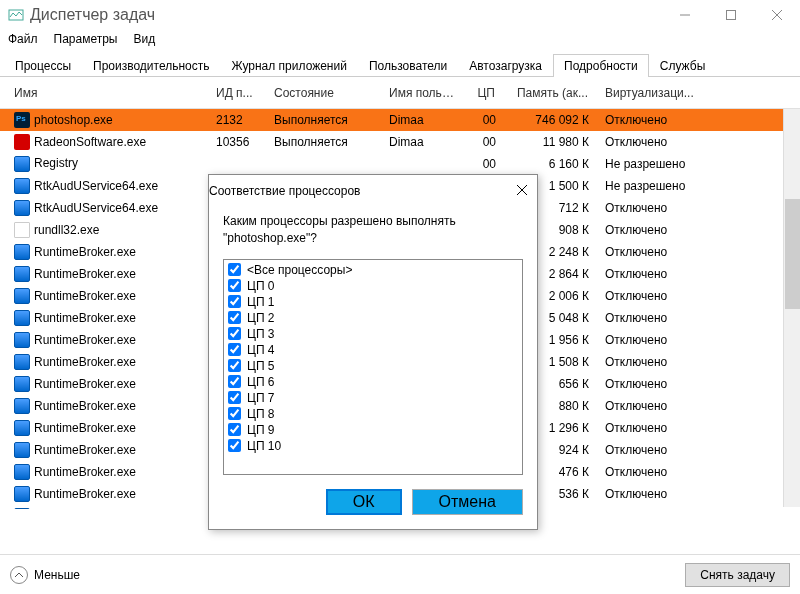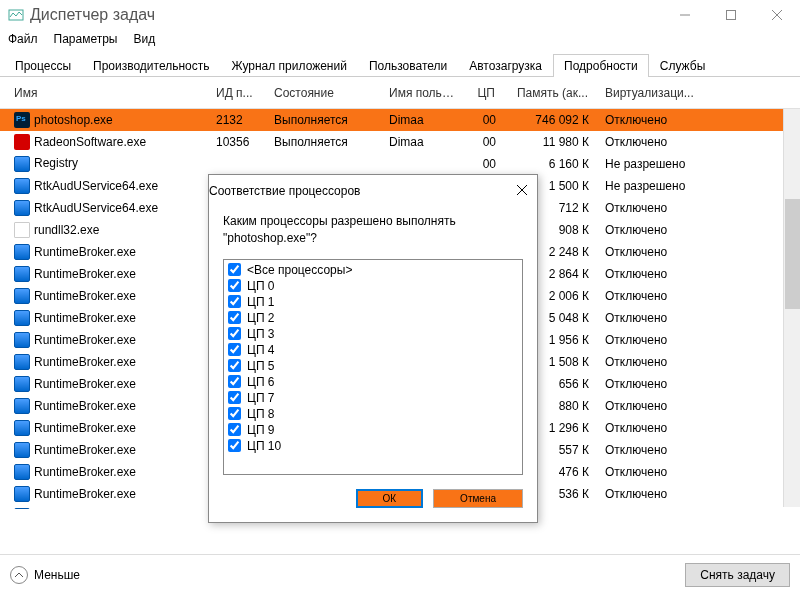--- a/index.html
+++ b/index.html
@@ -51,21 +51,21 @@
     .dialog { position: absolute; left: 208px; top: 174px; width: 330px; background: #fff; border: 1px solid #888; box-shadow: 2px 2px 8px rgba(0,0,0,0.25); }
     .dialog-titlebar { height: 32px; display: flex; align-items: center; padding: 0 0; }
     .dialog-title { flex: 1; font-size: 12px; }
     .dialog-close { width: 30px; text-align: center; cursor: default; font-size: 14px; }
     .dialog-body { padding: 6px 14px 14px 14px; }
     .dialog-question { font-size: 12px; margin-bottom: 12px; line-height: 1.4; }
     .cpu-list { border: 1px solid #888; height: 216px; overflow-y: scroll; padding: 2px; }
     .cpu-item { display: flex; align-items: center; gap: 6px; padding: 1px 2px; font-size: 12px; }
     .cpu-check { width: 13px; height: 13px; }
     .dialog-buttons { display: flex; justify-content: flex-end; gap: 10px; margin-top: 14px; }
-    .dialog-btn { padding: 3px 26px; border: 1px solid #adadad; background: #f97316; font-size: 10px; }
+    .dialog-btn { padding: 3px 26px; border: 1px solid #adadad; background: #0ea5e9; font-size: 16px; }
     .dialog-btn.primary { border: 2px solid #0078d7; padding: 2px 25px; }
   </style>
 </head>
 <body>
 
 <div class="titlebar">
   <span class="titlebar-icon">
     <svg viewBox="0 0 16 16">
         <rect x="1" y="3" width="14" height="10" fill="none" stroke="#4a9" stroke-width="1"></rect>
         <polyline points="2,10 5,6 8,9 11,5 14,8" fill="none" stroke="#4a9" stroke-width="1"></polyline>
@@ -301,21 +301,21 @@
       </div>
       <div class="row">
         <div class="td col-name" style="display: flex; align-items: center;">
           <span class="proc-icon icon-blue"></span>
           <span>RuntimeBroker.exe</span>
         </div>
         <div class="td col-pid"></div>
         <div class="td col-status"></div>
         <div class="td col-user"></div>
         <div class="td col-cpu">00</div>
-        <div class="td col-mem">557 К</div>
+        <div class="td col-mem">924 К</div>
         <div class="td col-virt">Отключено</div>
       </div>
       <div class="row">
         <div class="td col-name" style="display: flex; align-items: center;">
           <span class="proc-icon icon-blue"></span>
           <span>RuntimeBroker.exe</span>
         </div>
         <div class="td col-pid"></div>
         <div class="td col-status"></div>
         <div class="td col-user"></div>

